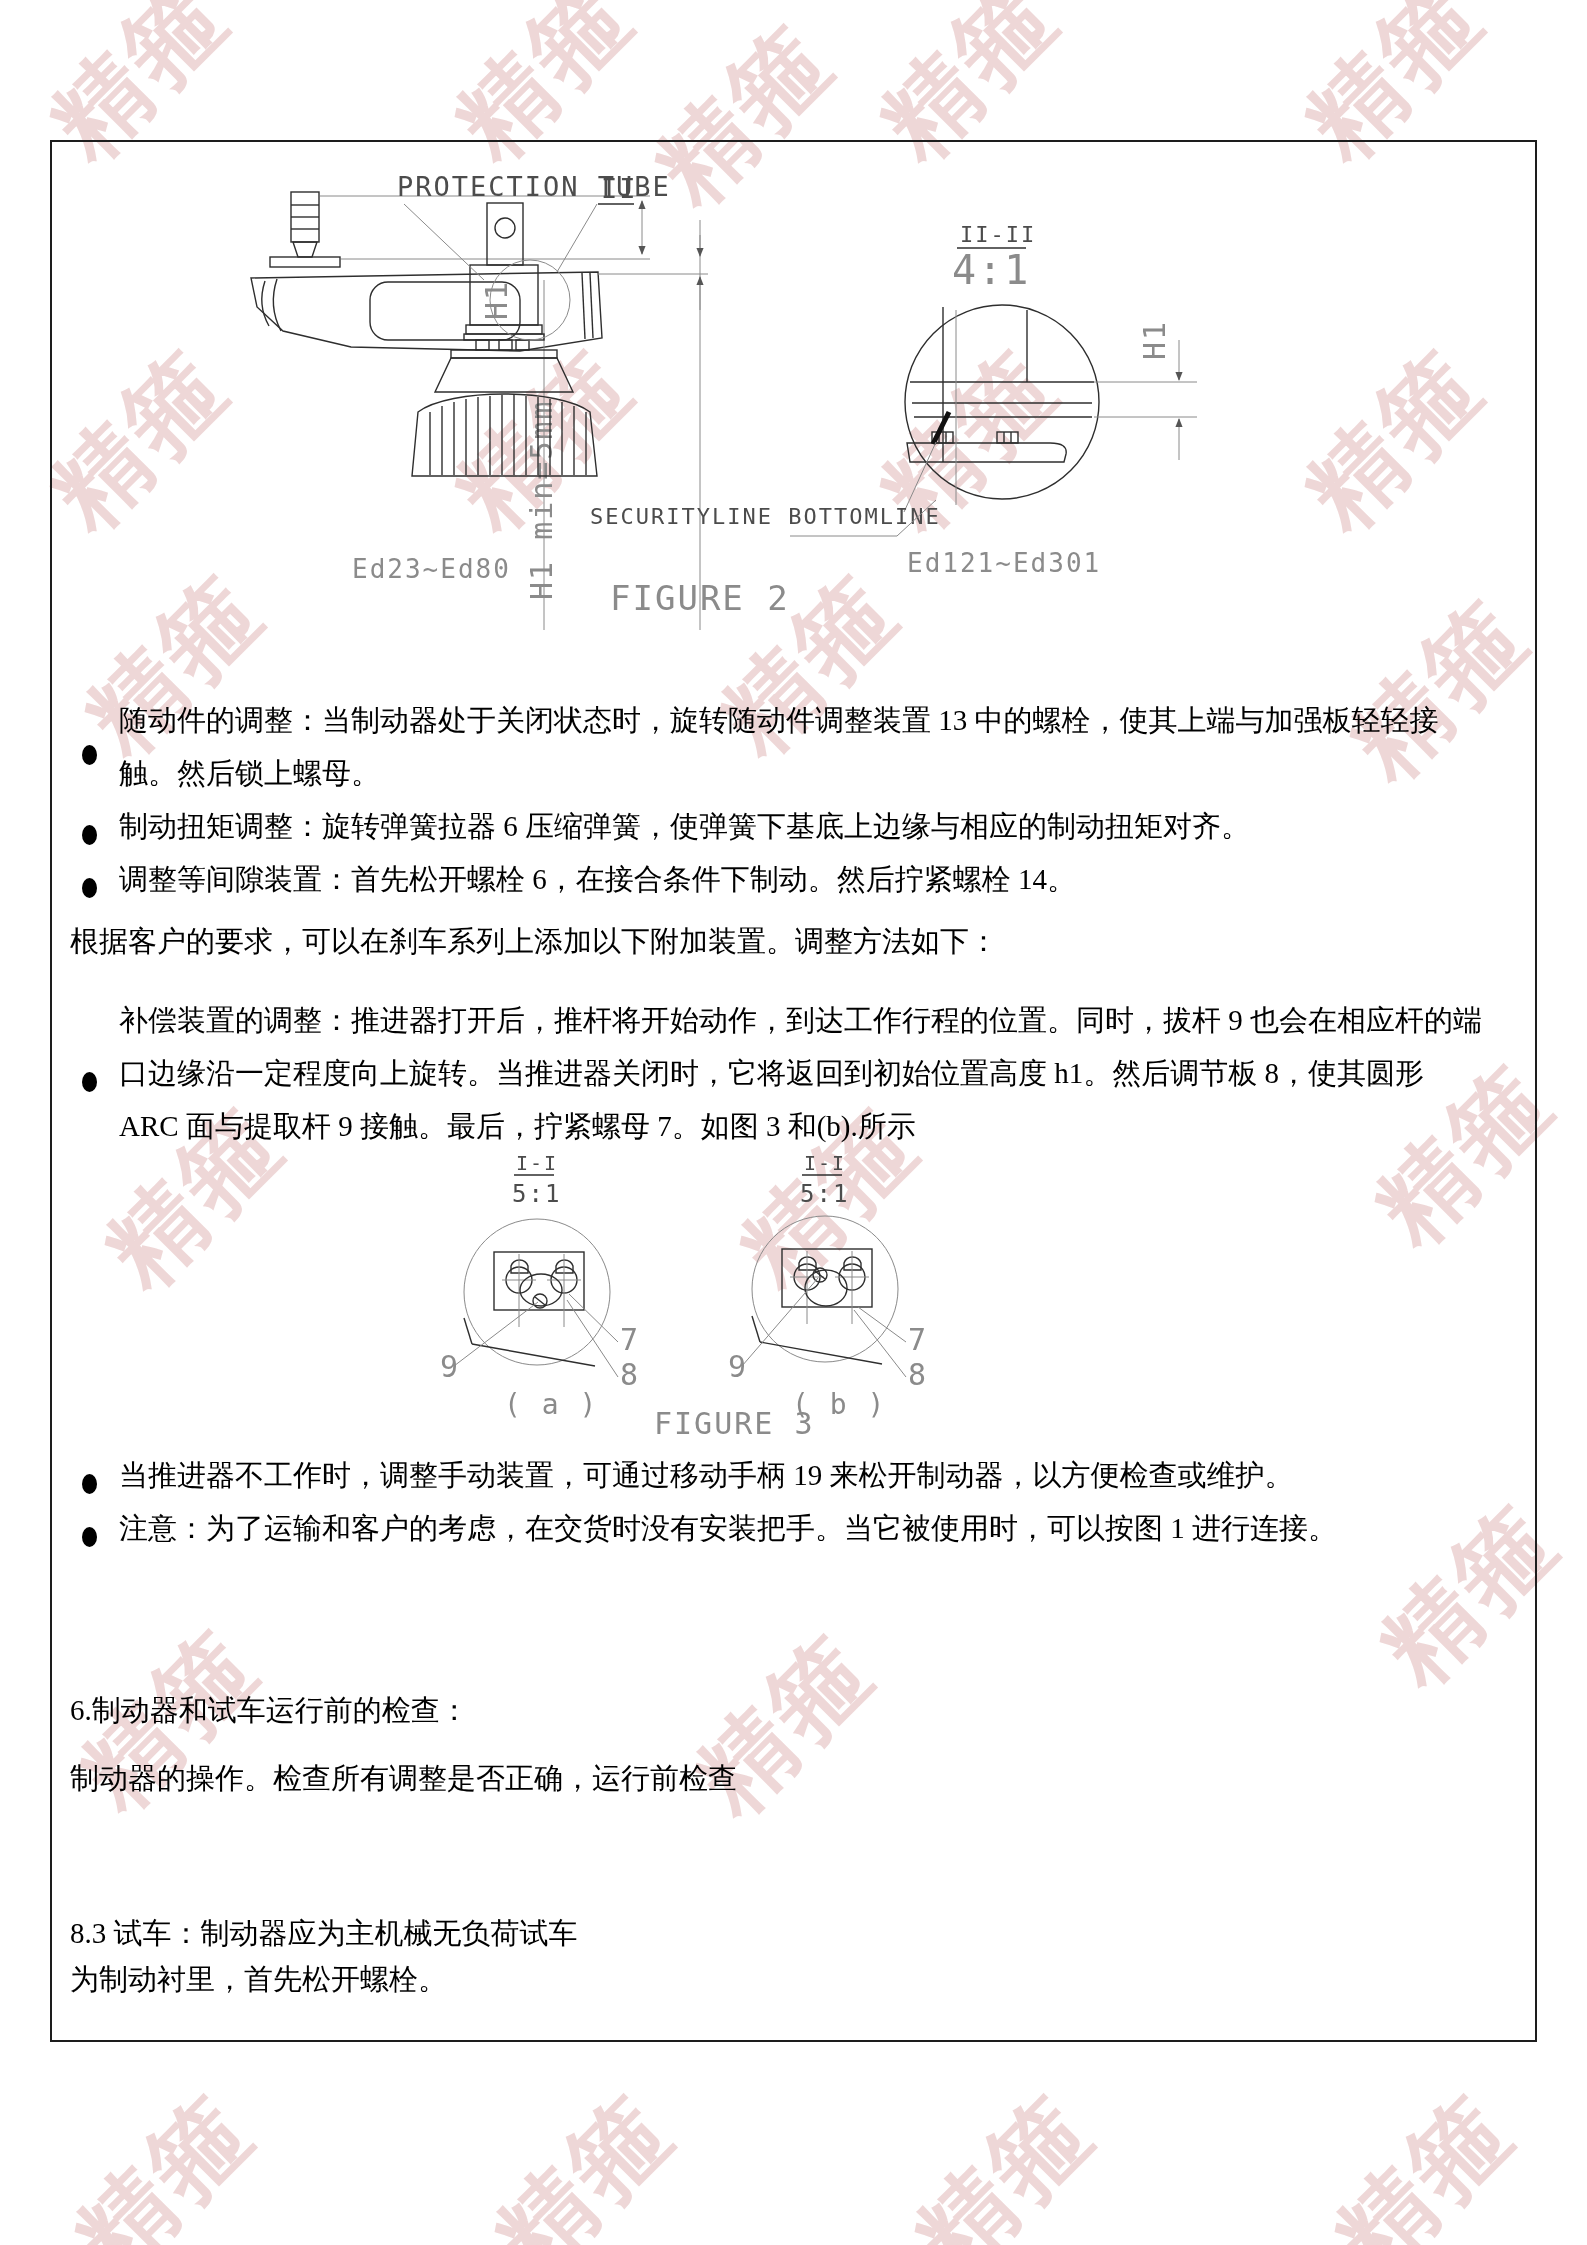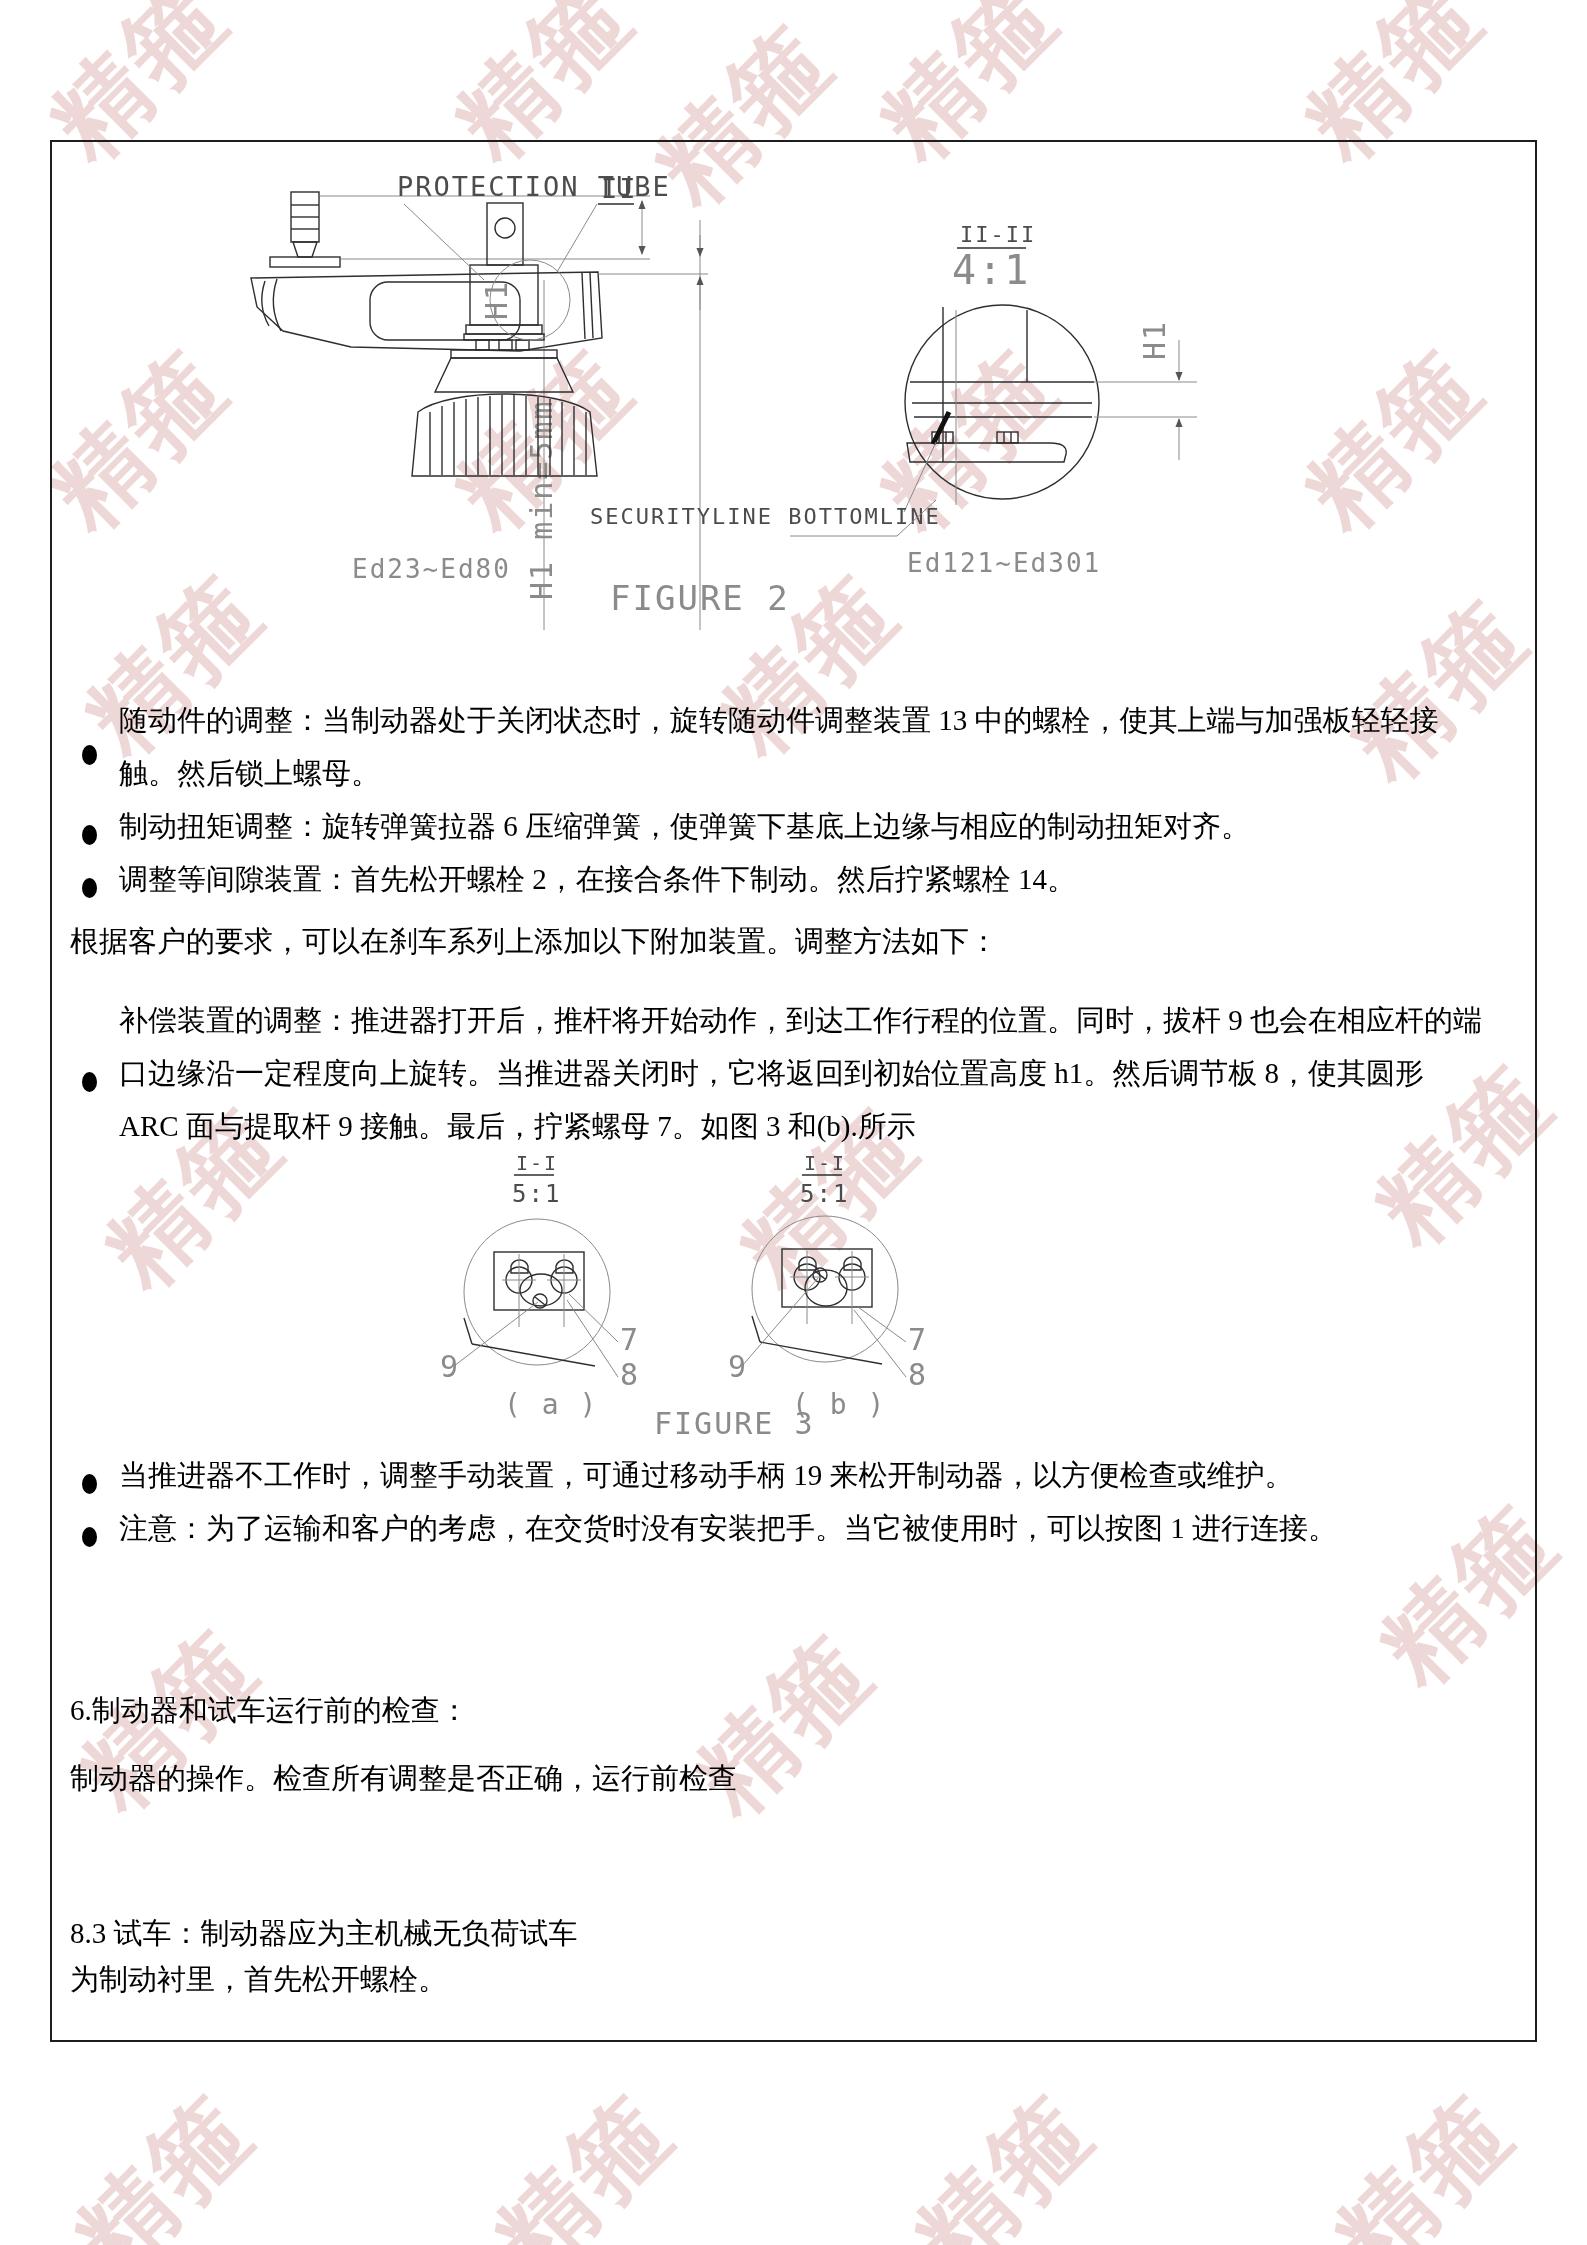--- a/index.html
+++ b/index.html
@@ -164,21 +164,21 @@
     <div class="li">
       <span class="dot"></span>
       <div class="btxt">随动件的调整：当制动器处于关闭状态时，旋转随动件调整装置 13 中的螺栓，使其上端与加强板轻轻接触。然后锁上螺母。</div>
     </div>
     <div class="li">
       <span class="dot"></span>
       <div class="btxt">制动扭矩调整：旋转弹簧拉器 6 压缩弹簧，使弹簧下基底上边缘与相应的制动扭矩对齐。</div>
     </div>
     <div class="li">
       <span class="dot"></span>
-      <div class="btxt">调整等间隙装置：首先松开螺栓 2，在接合条件下制动。然后拧紧螺栓 14。</div>
+      <div class="btxt">调整等间隙装置：首先松开螺栓 6，在接合条件下制动。然后拧紧螺栓 14。</div>
     </div>
   </div>
 
   <div class="blk cn" style="left:18px;top:773px;width:1430px">根据客户的要求，可以在刹车系列上添加以下附加装置。调整方法如下：</div>
 
   <div class="blk cn" style="left:30px;top:852px;width:1407px">
     <div class="li">
       <span class="dot"></span>
       <div class="btxt">补偿装置的调整：推进器打开后，推杆将开始动作，到达工作行程的位置。同时，拔杆 9 也会在相应杆的端口边缘沿一定程度向上旋转。当推进器关闭时，它将返回到初始位置高度 h1。然后调节板 8，使其圆形 ARC 面与提取杆 9 接触。最后，拧紧螺母 7。如图 3 和(b).所示</div>
     </div>

